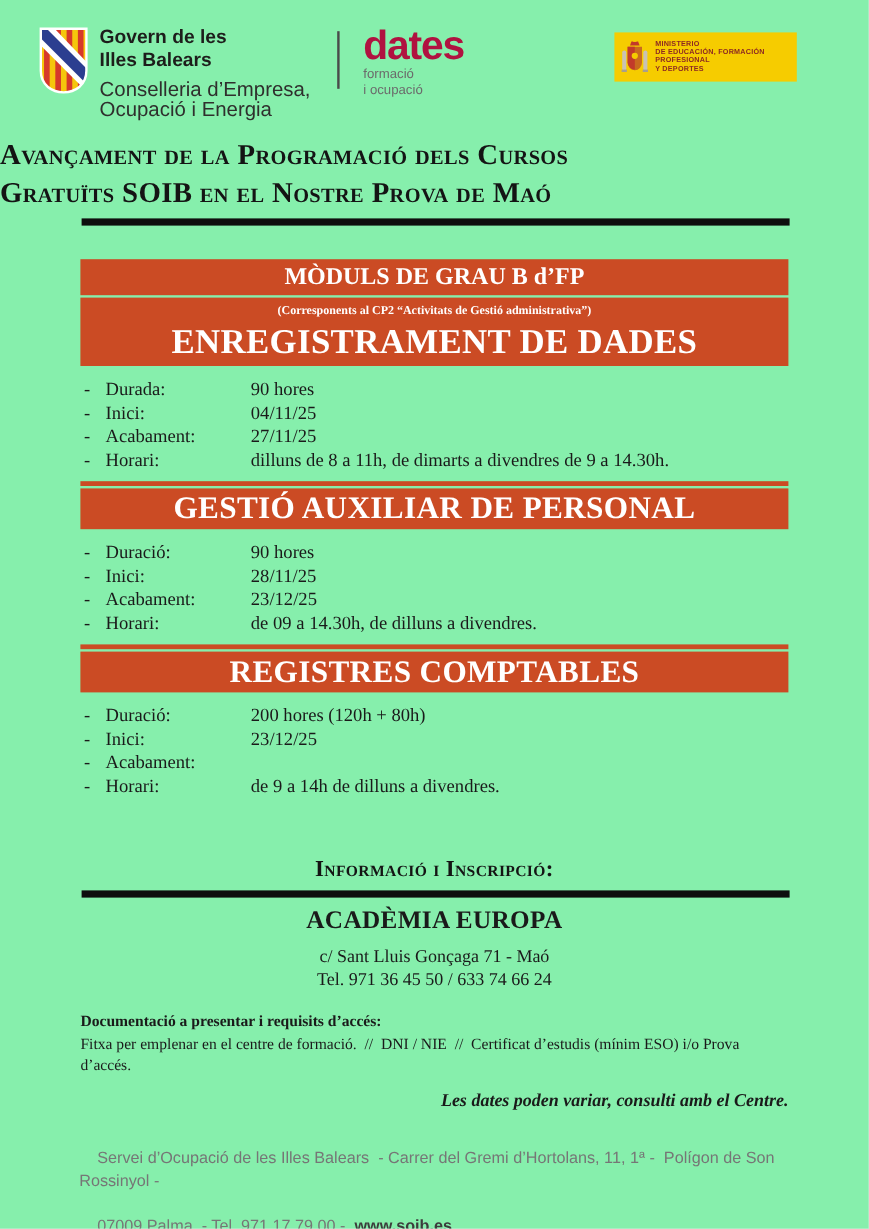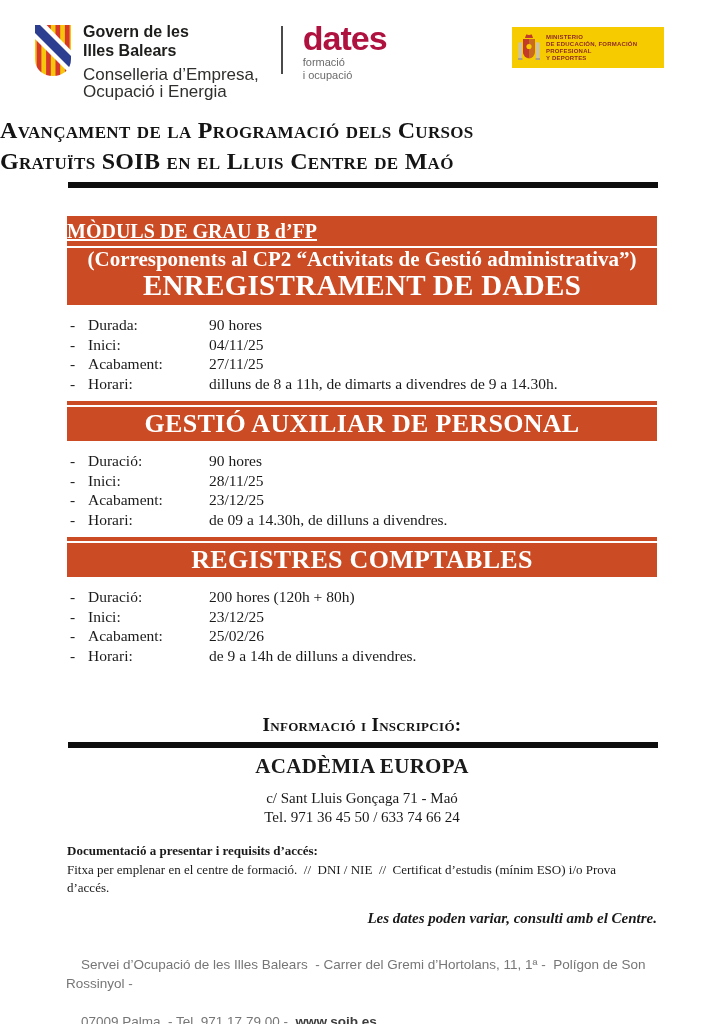--- a/index.html
+++ b/index.html
@@ -5,21 +5,21 @@
   :root{
     --banner-orange:#CB4B24;
     --soib-red:#B01240;
     --ministry-yellow:#F6CC00;
     --ministry-text:#8D2A22;
     --footer-gray:#767676;
   }
   *{margin:0;padding:0;box-sizing:border-box;}
   html,body{background:#e8e8e8;}
   .page{
-    width:724px;height:1024px;position:relative;background:#ffffff;
+    width:724px;height:1024px;position:relative;background:#86efac;
     overflow:hidden;font-family:"Liberation Serif",serif;color:#1a1a1a;
     margin:0 auto;
   }
   
   .header{
     display:flex;align-items:flex-start;
     padding:22px 60px 0 32px;height:101px;
     font-family:"Liberation Sans",sans-serif;
   }
   .logo-govern{display:flex;align-items:flex-start;}
@@ -46,25 +46,25 @@
     margin-top:14px;text-align:left;font-weight:bold;
     font-variant:small-caps;font-size:24px;line-height:31px;color:#141414;
     letter-spacing:.3px;
   }
   .rule{height:6px;background:#0e0e0e;margin:5px 66px 0 68px;}
   
   .content{padding:0 67px;}
   .banner-first{margin-top:28px;}
   .banner-topbar{height:4px;background:var(--banner-orange);margin-bottom:2px;}
   .banner-super{
-    background:var(--banner-orange);color:#fff;text-align:left;
-    font-weight:bold;font-size:20px;line-height:24px;padding:3px 0;margin-bottom:2px;text-decoration:underline;
+    background:var(--banner-orange);color:#fff;text-align:center;
+    font-weight:bold;font-size:20px;line-height:24px;padding:3px 0;margin-bottom:2px;
   }
   .banner-main{background:var(--banner-orange);color:#fff;text-align:center;padding:2px 0 3px;}
-  .banner-sub{font-weight:bold;font-size:21px;line-height:19px;}
+  .banner-sub{font-weight:bold;font-size:10px;line-height:19px;}
   .banner-title{font-weight:bold;font-size:29px;line-height:33px;letter-spacing:.3px;}
   .banner-single{
     background:var(--banner-orange);color:#fff;text-align:center;
     font-weight:bold;font-size:26px;line-height:34px;letter-spacing:.3px;
   }
   .details{padding:10px 0 8px;}
   .detail-row{display:flex;font-size:15.5px;line-height:19.5px;}
   .dash{width:21px;padding-left:3px;}
   .dlabel{width:121px;}
   .dvalue{flex:1;}
@@ -154,21 +154,21 @@
       <div class="min-text">
         <div>MINISTERIO</div>
         <div>DE EDUCACIÓN, FORMACIÓN PROFESIONAL</div>
         <div>Y DEPORTES</div>
       </div>
     </div>
   </header>
 
   <div class="title-block">
     <div>Avançament de la Programació dels Cursos</div>
-    <div>Gratuïts SOIB en el Lluis Centre de Maó</div>
+    <div>Gratuïts SOIB en el Nostre Prova de Maó</div>
   </div>
   <div class="rule"></div>
 
   <main class="content">
 
     <section>
       <div class="banner banner-first">
         <div class="banner-super">MÒDULS DE GRAU B d’FP</div>
         <div class="banner-main">
           <div class="banner-sub">(Corresponents al CP2 “Activitats de Gestió administrativa”)</div>
@@ -240,21 +240,20 @@
           <span class="dvalue">200 hores (120h + 80h)</span>
         </div>
         <div class="detail-row">
           <span class="dash">-</span>
           <span class="dlabel">Inici:</span>
           <span class="dvalue">23/12/25</span>
         </div>
         <div class="detail-row">
           <span class="dash">-</span>
           <span class="dlabel">Acabament:</span>
-          <span class="dvalue">25/02/26</span>
         </div>
         <div class="detail-row">
           <span class="dash">-</span>
           <span class="dlabel">Horari:</span>
           <span class="dvalue">de 9 a 14h de dilluns a divendres.</span>
         </div>
       </div>
     </section>
   </main>
 

